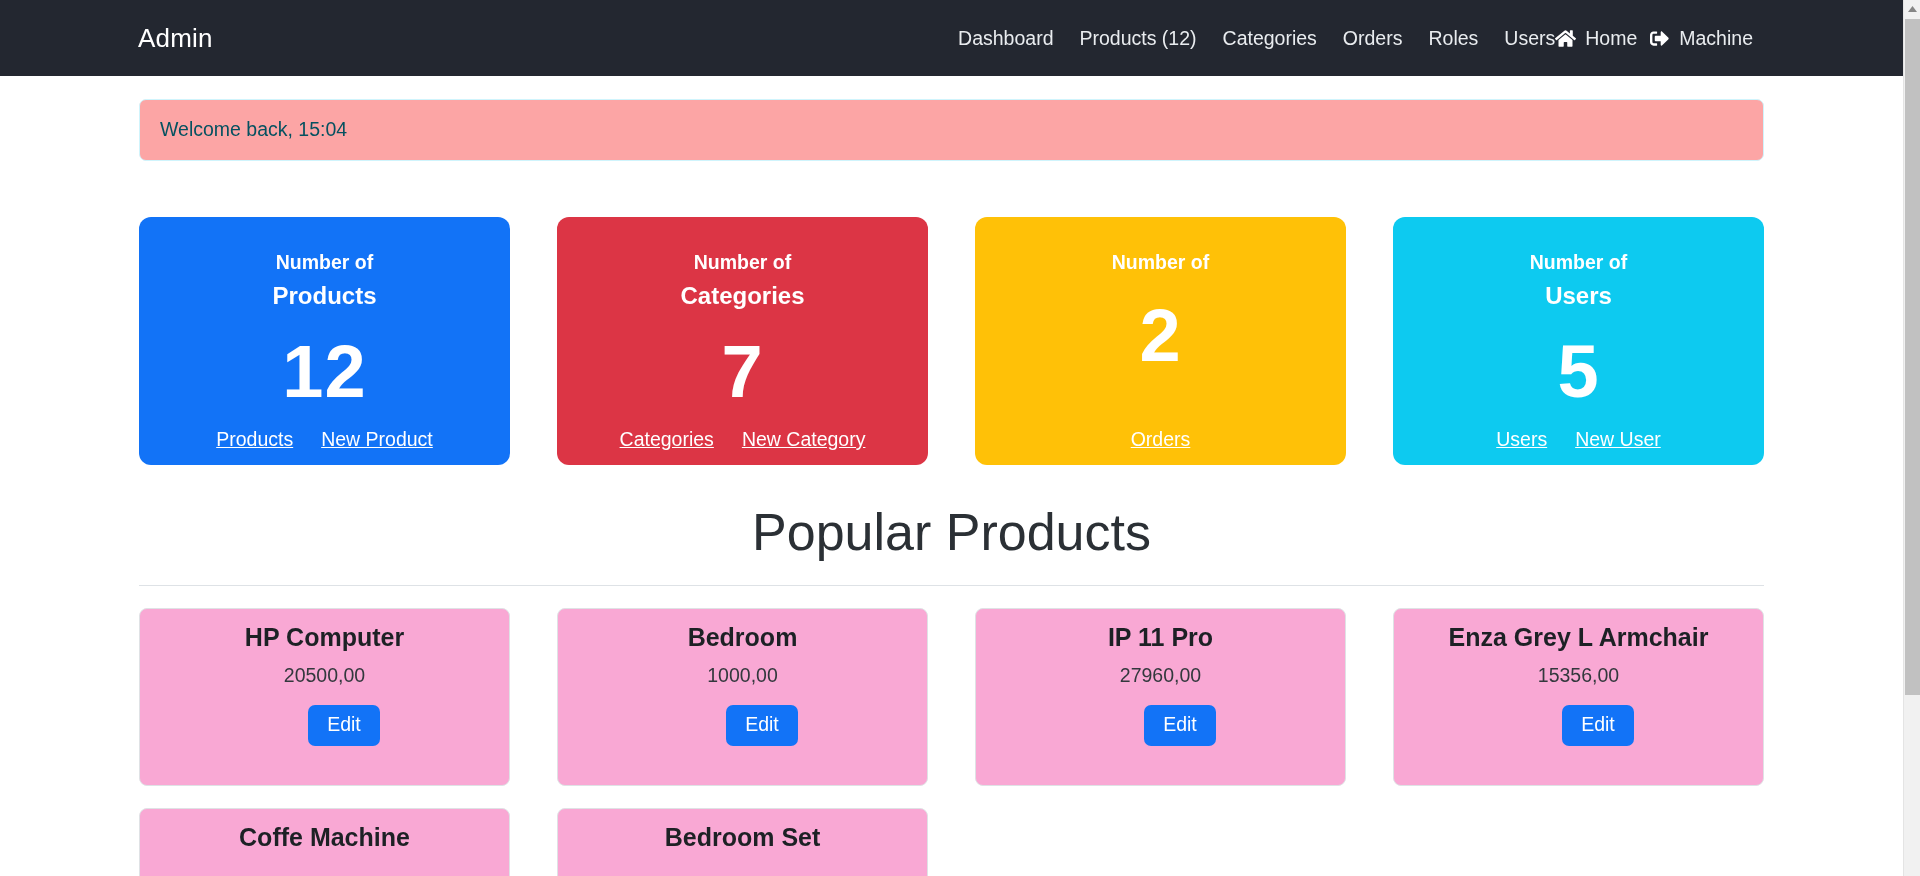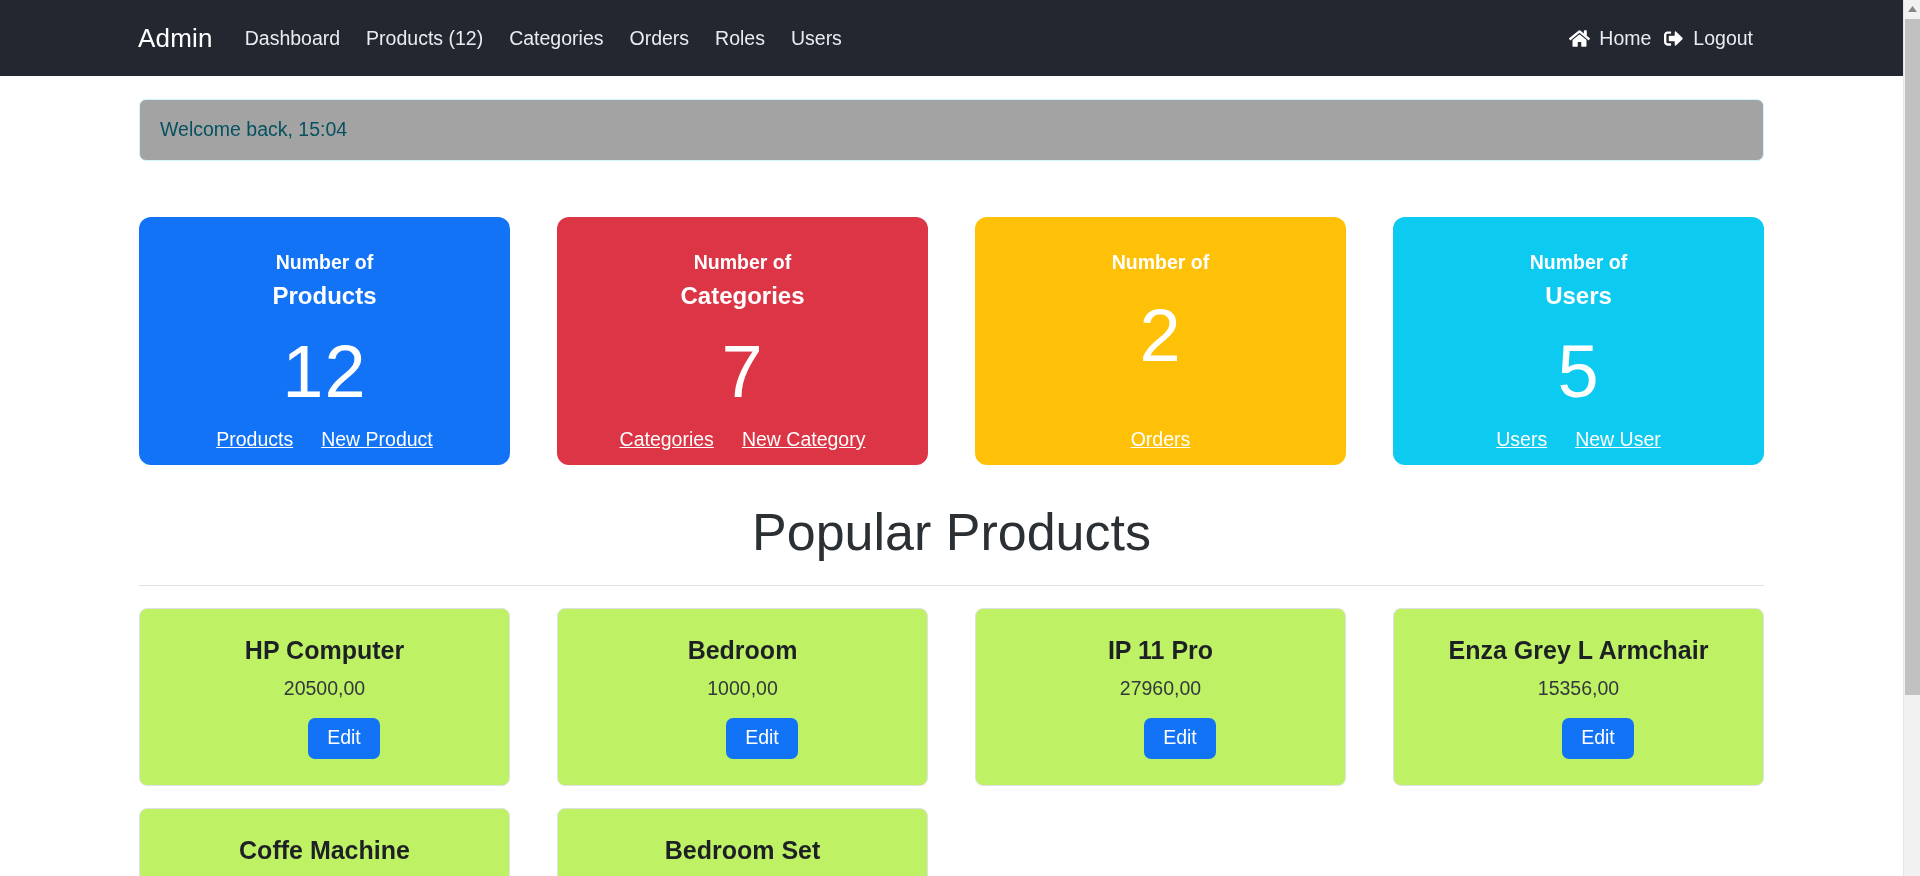--- a/index.html
+++ b/index.html
@@ -41,20 +41,21 @@
     letter-spacing: .2px;
     margin-right: 32px;
     font-weight: 400;
     white-space: nowrap;
   }
   .nav-links {
     display: flex;
     align-items: center;
     gap: 26px;
     flex: 1;
+    justify-content: flex-end;
   }
   .nav-link {
     font-size: 19.5px;
     color: #e9ecef;
     text-decoration: none;
     white-space: nowrap;
     cursor: pointer;
   }
   .nav-right {
     display: flex;
@@ -73,21 +74,21 @@
   
   .container {
     width: 1625px;
     margin: 0 auto;
     padding: 0 0;
   }
 
   
   .alert {
     margin-top: 23px;
-    background: #a3a3a3;
+    background: #fca5a5;
     border: 1px solid #cff4fc;
     border-radius: 7px;
     color: #055160;
     font-size: 19.5px;
     padding: 19px 20px 20px 20px;
     height: 62px;
     display: flex;
     align-items: center;
   }
 
@@ -115,21 +116,21 @@
   }
   .stat-name {
     font-size: 24px;
     font-weight: bold;
     line-height: 1.42;
     margin-top: 2px;
     white-space: nowrap;
   }
   .stat-value {
     font-size: 74px;
-    font-weight: 400;
+    font-weight: 700;
     line-height: 1;
     margin-top: 22px;
     letter-spacing: 1px;
   }
   .stat-links {
     margin-top: auto;
     display: flex;
     gap: 28px;
     justify-content: center;
   }
@@ -158,27 +159,27 @@
 
   
   .product-row {
     display: flex;
     gap: 47px;
     margin-top: 22px;
   }
   .product-card {
     flex: 1;
     height: 178px;
-    background: #bef264;
+    background: #f9a8d4;
     border: 1px solid #dfe2e5;
     border-radius: 8px;
     display: flex;
     flex-direction: column;
     align-items: center;
-    padding-top: 26px;
+    padding-top: 13px;
   }
   .product-title {
     font-size: 25px;
     font-weight: bold;
     color: #1d2125;
     line-height: 1.2;
     white-space: nowrap;
   }
   .product-price {
     font-size: 19.5px;
@@ -250,21 +251,21 @@
             </svg>
           </span>
           <span>Home</span>
         </a>
         <a class="nav-link">
           <span class="nav-ic">
             <svg width="21" height="19" viewBox="0 0 512 512" fill="#ffffff" aria-hidden="true">
               <path d="M497 273L329 441c-15 15-41 4.5-41-17v-96H152c-13.3 0-24-10.7-24-24v-96c0-13.3 10.7-24 24-24h136V88c0-21.4 25.9-32 41-17l168 168c9.3 9.4 9.3 24.6 0 34zM192 436v-40c0-6.6-5.4-12-12-12H96c-17.7 0-32-14.3-32-32V160c0-17.7 14.3-32 32-32h84c6.6 0 12-5.4 12-12V76c0-6.6-5.4-12-12-12H96c-53 0-96 43-96 96v192c0 53 43 96 96 96h84c6.6 0 12-5.4 12-12z"></path>
             </svg>
           </span>
-          <span>Logout</span>
+          <span>Machine</span>
         </a>
       </div>
     </nav>
 
     <div class="container">
 
       <div class="alert">
         <span>Welcome back, 15:04</span>
       </div>
 

